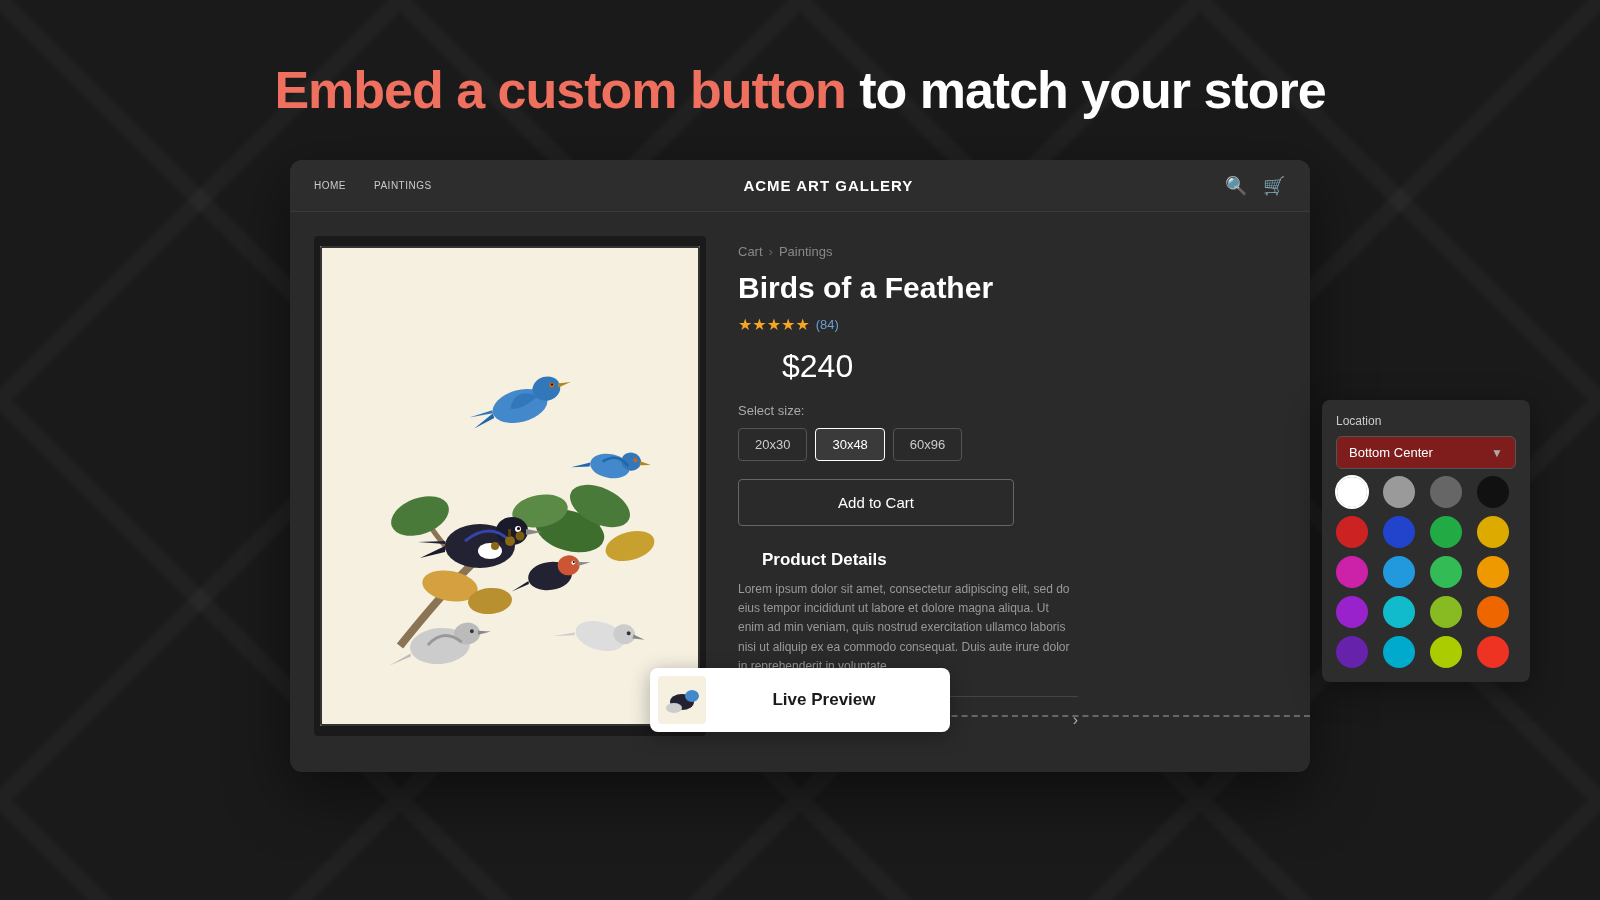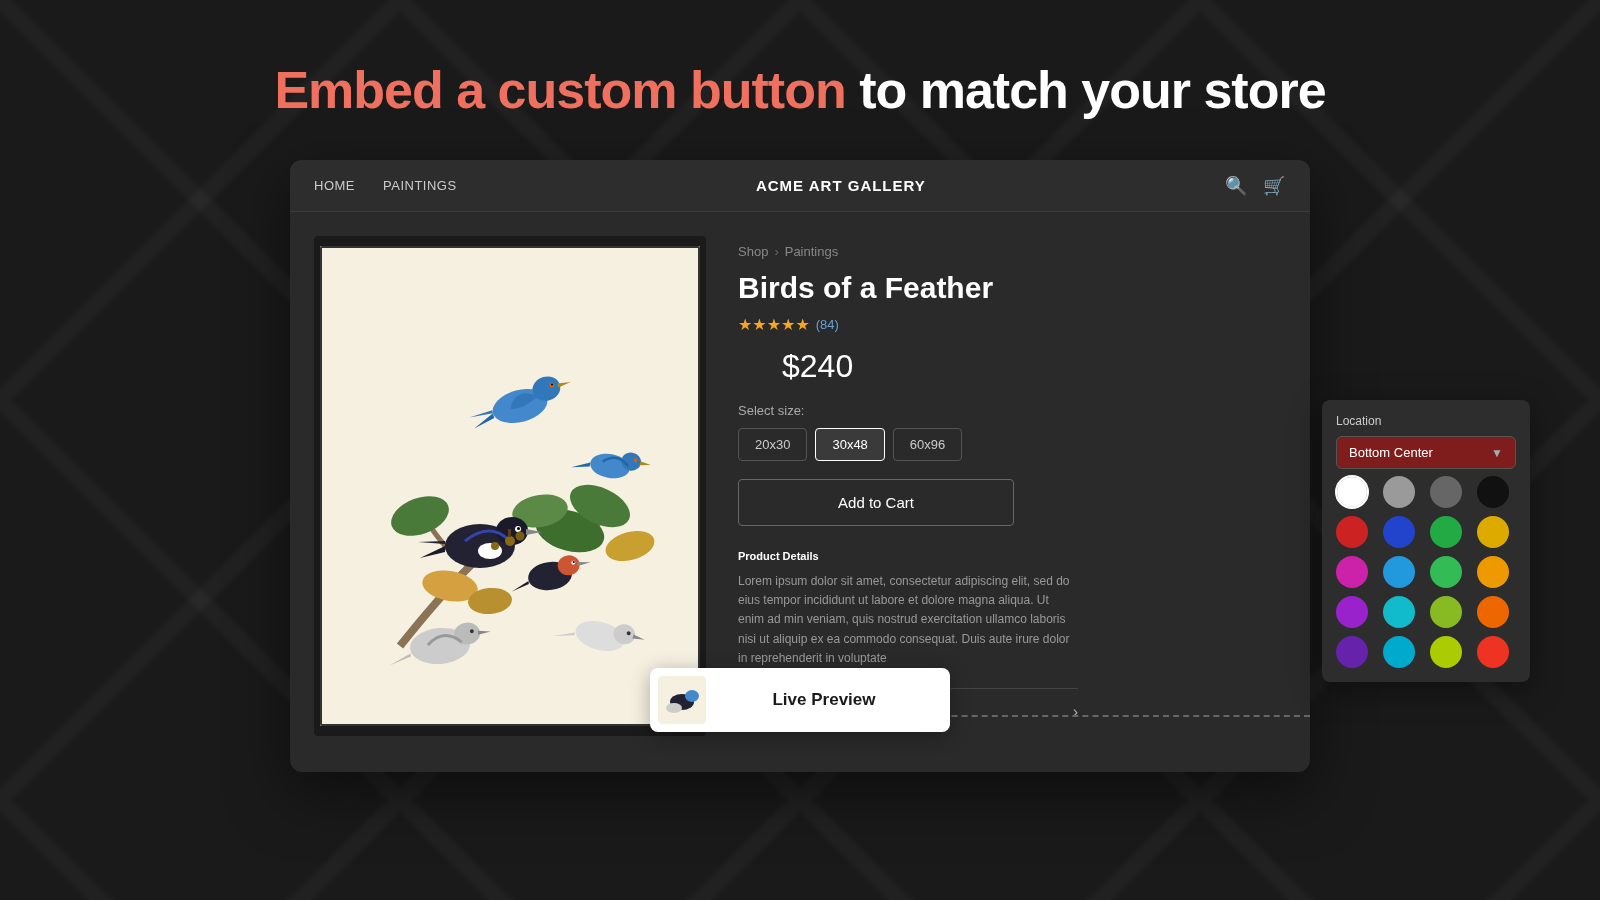--- a/index.html
+++ b/index.html
@@ -68,21 +68,21 @@
       height: 52px;
       padding: 0 24px;
       border-bottom: 1px solid #3a3a3a;
     }
     .nav-links {
       display: flex;
       gap: 28px;
     }
     .nav-link {
       color: #cccccc;
-      font-size: 13px;
+      font-size: 10px;
       font-weight: 500;
       letter-spacing: 0.5px;
     }
     .store-title {
       flex: 1;
       text-align: center;
       color: #ffffff;
       font-weight: 700;
       font-size: 15px;
       letter-spacing: 1px;
@@ -195,24 +195,25 @@
       background: transparent;
       border: 1px solid #666;
       border-radius: 4px;
       color: #ffffff;
       font-size: 15px;
       text-align: center;
       margin-bottom: 24px;
       cursor: pointer;
     }
     .product-details-title {
-      font-size: 11px;
+      font-size: 17px;
       font-weight: 700;
       color: #ffffff;
       margin-bottom: 10px;
+      margin-left: 24px;
     }
     .product-description {
       font-size: 12px;
       color: #999;
       line-height: 1.6;
       width: 340px;
     }
     .shipping-row {
       margin-top: 20px;
       display: flex;
@@ -477,21 +478,21 @@
               <rect x="188" y="283" width="3" height="8" fill="#5a4010"></rect>
 
               <rect x="0" y="0" width="380" height="480" fill="none" stroke="#333" stroke-width="4"></rect>
             </svg>
           </div>
         </div>
       </div>
 
       <div class="product-details">
         <div class="breadcrumb">
-          <span>Shop</span>
+          <span>Cart</span>
           <span class="breadcrumb-sep">›</span>
           <span>Paintings</span>
         </div>
         <h2 class="product-title">Birds of a Feather</h2>
         <div class="rating">
           <span class="stars">★★★★★</span>
           <span class="review-count">(84)</span>
         </div>
         <div class="price">$240</div>
         <div class="size-label">Select size:</div>

